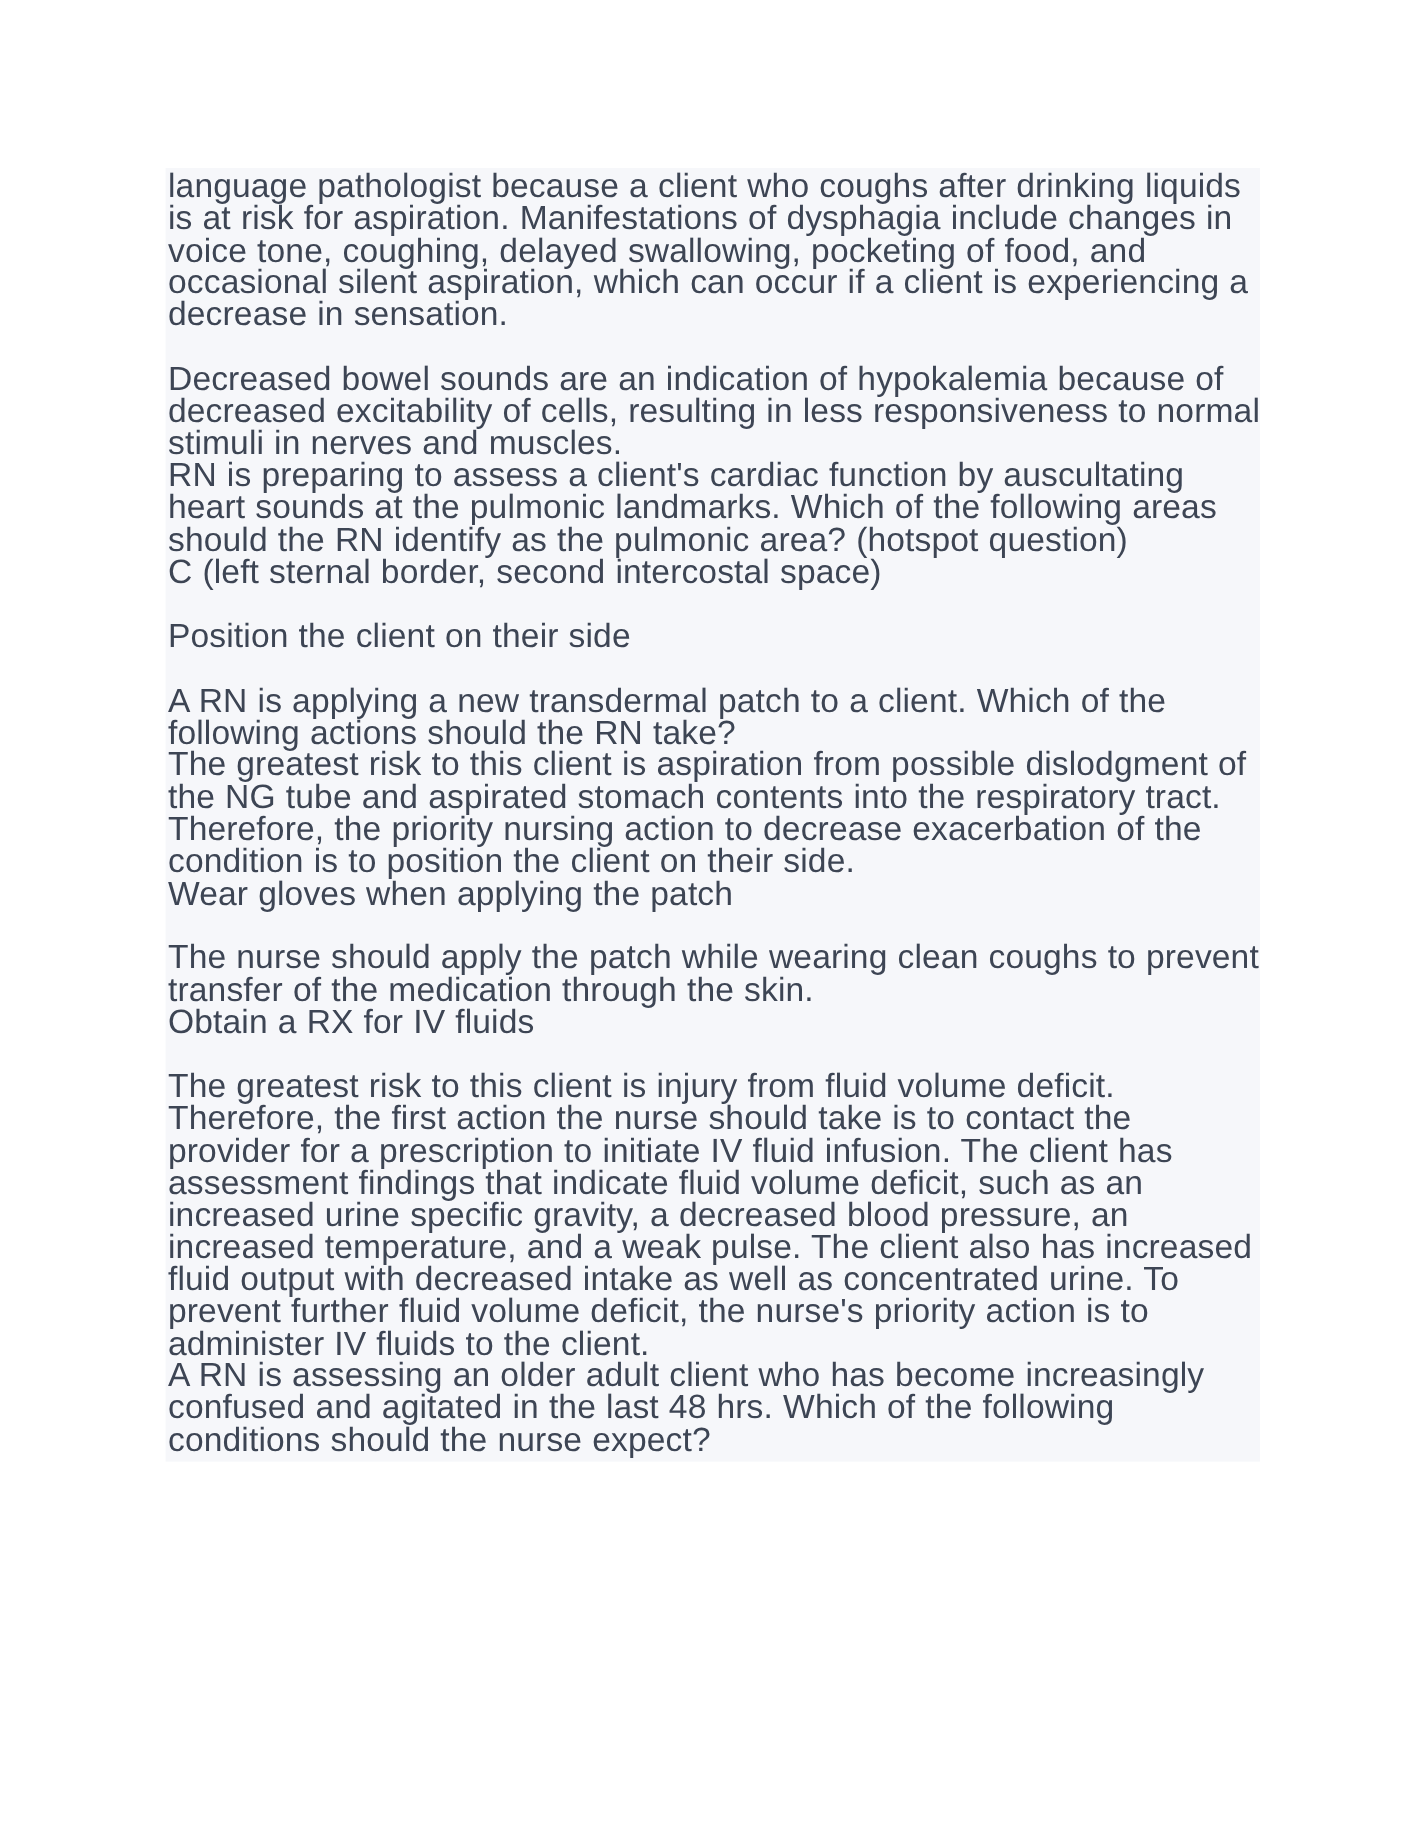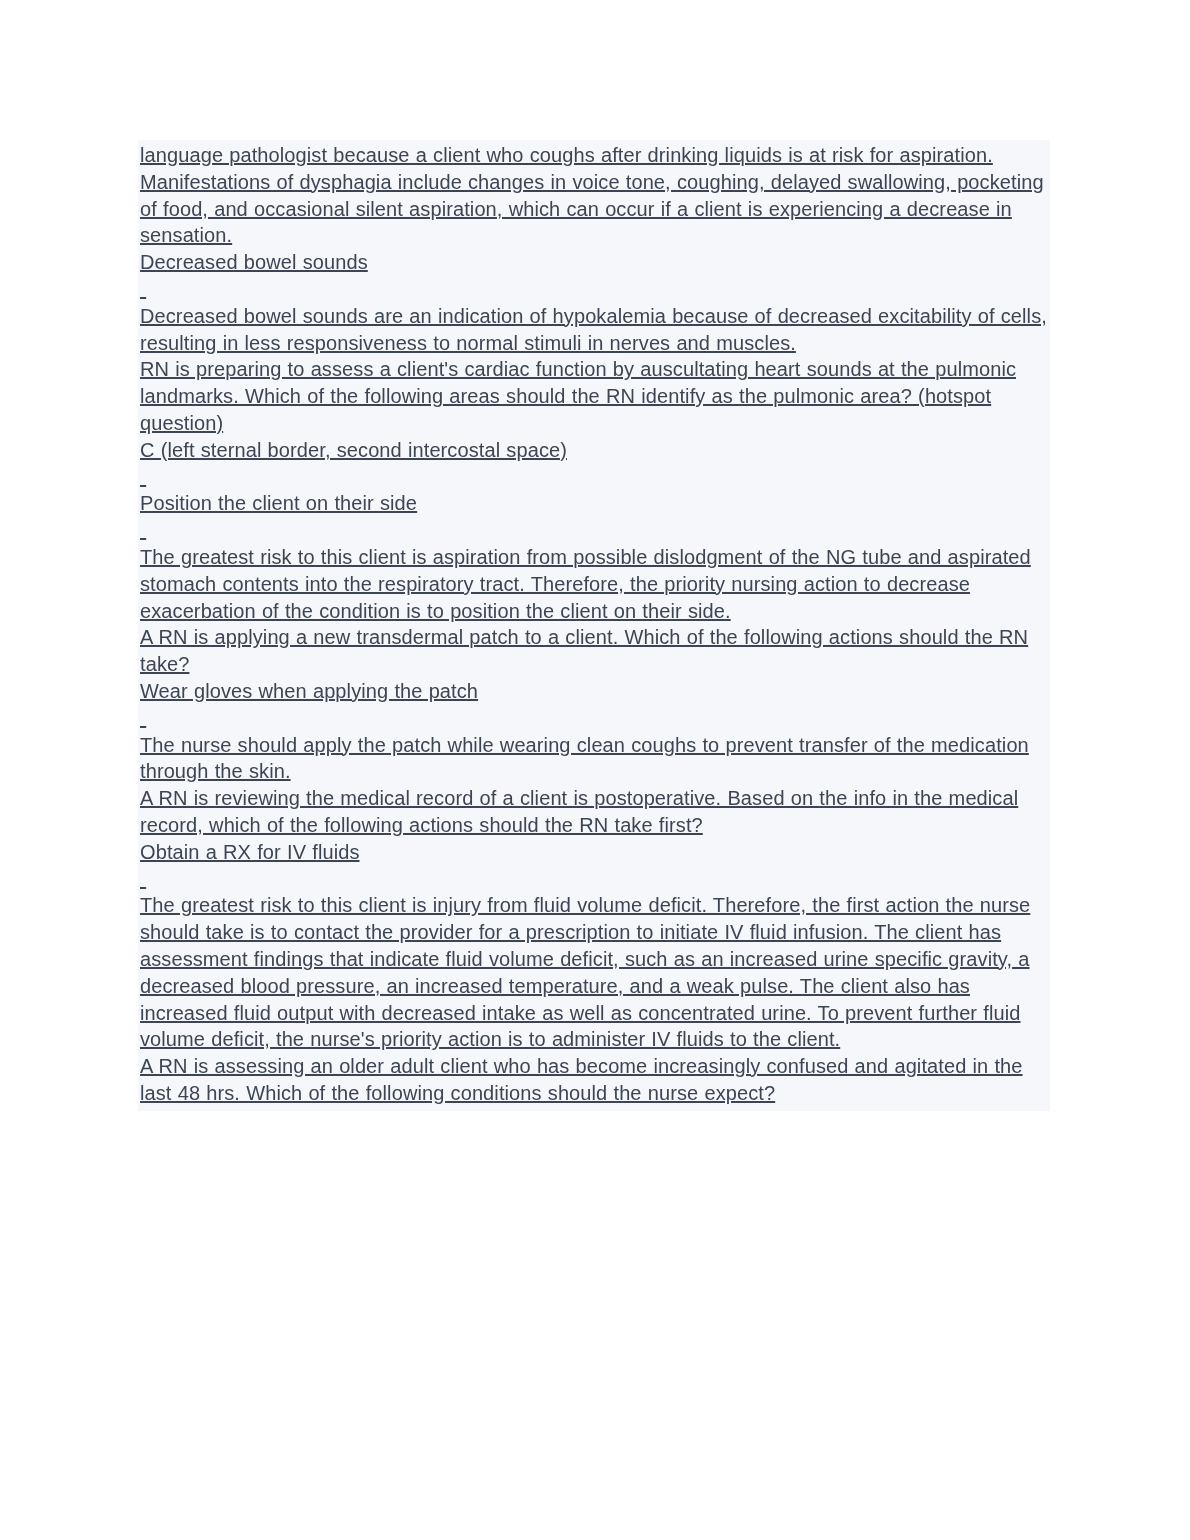--- a/index.html
+++ b/index.html
@@ -22,49 +22,46 @@
     left: 138px;
     top: 140px;
     width: 912px;
     background: #f6f7fa;
     padding: 2px 0 4px 2px;
     box-sizing: border-box;
   }
   .text-block p {
     margin: 0;
     padding: 0;
-    font-size: 20px;
+    font-size: 28px;
     line-height: 26.8px;
     color: #3d4554;
     letter-spacing: 0.1px;
     word-spacing: 0.5px;
-    text-decoration: underline;
   }
   .text-block p.blank {
     min-height: 26.8px;
   }
 </style>
 </head>
 <body>
 
 <div class="page">
   <div class="text-block">
       <p>language pathologist because a client who coughs after drinking liquids is at risk for aspiration. Manifestations of dysphagia include changes in voice tone, coughing, delayed swallowing, pocketing of food, and occasional silent aspiration, which can occur if a client is experiencing a decrease in sensation.</p>
-      <p>Decreased bowel sounds</p>
       <p class="blank">&nbsp;</p>
       <p>Decreased bowel sounds are an indication of hypokalemia because of decreased excitability of cells, resulting in less responsiveness to normal stimuli in nerves and muscles.</p>
       <p>RN is preparing to assess a client's cardiac function by auscultating heart sounds at the pulmonic landmarks. Which of the following areas should the RN identify as the pulmonic area? (hotspot question)</p>
       <p>C (left sternal border, second intercostal space)</p>
       <p class="blank">&nbsp;</p>
       <p>Position the client on their side</p>
       <p class="blank">&nbsp;</p>
+      <p>A RN is applying a new transdermal patch to a client. Which of the following actions should the RN take?</p>
       <p>The greatest risk to this client is aspiration from possible dislodgment of the NG tube and aspirated stomach contents into the respiratory tract. Therefore, the priority nursing action to decrease exacerbation of the condition is to position the client on their side.</p>
-      <p>A RN is applying a new transdermal patch to a client. Which of the following actions should the RN take?</p>
       <p>Wear gloves when applying the patch</p>
       <p class="blank">&nbsp;</p>
       <p>The nurse should apply the patch while wearing clean coughs to prevent transfer of the medication through the skin.</p>
-      <p>A RN is reviewing the medical record of a client is postoperative. Based on the info in the medical record, which of the following actions should the RN take first?</p>
       <p>Obtain a RX for IV fluids</p>
       <p class="blank">&nbsp;</p>
       <p>The greatest risk to this client is injury from fluid volume deficit. Therefore, the first action the nurse should take is to contact the provider for a prescription to initiate IV fluid infusion. The client has assessment findings that indicate fluid volume deficit, such as an increased urine specific gravity, a decreased blood pressure, an increased temperature, and a weak pulse. The client also has increased fluid output with decreased intake as well as concentrated urine. To prevent further fluid volume deficit, the nurse's priority action is to administer IV fluids to the client.</p>
       <p>A RN is assessing an older adult client who has become increasingly confused and agitated in the last 48 hrs. Which of the following conditions should the nurse expect?</p>
     </div>
 </div>
 
 </body></html>

